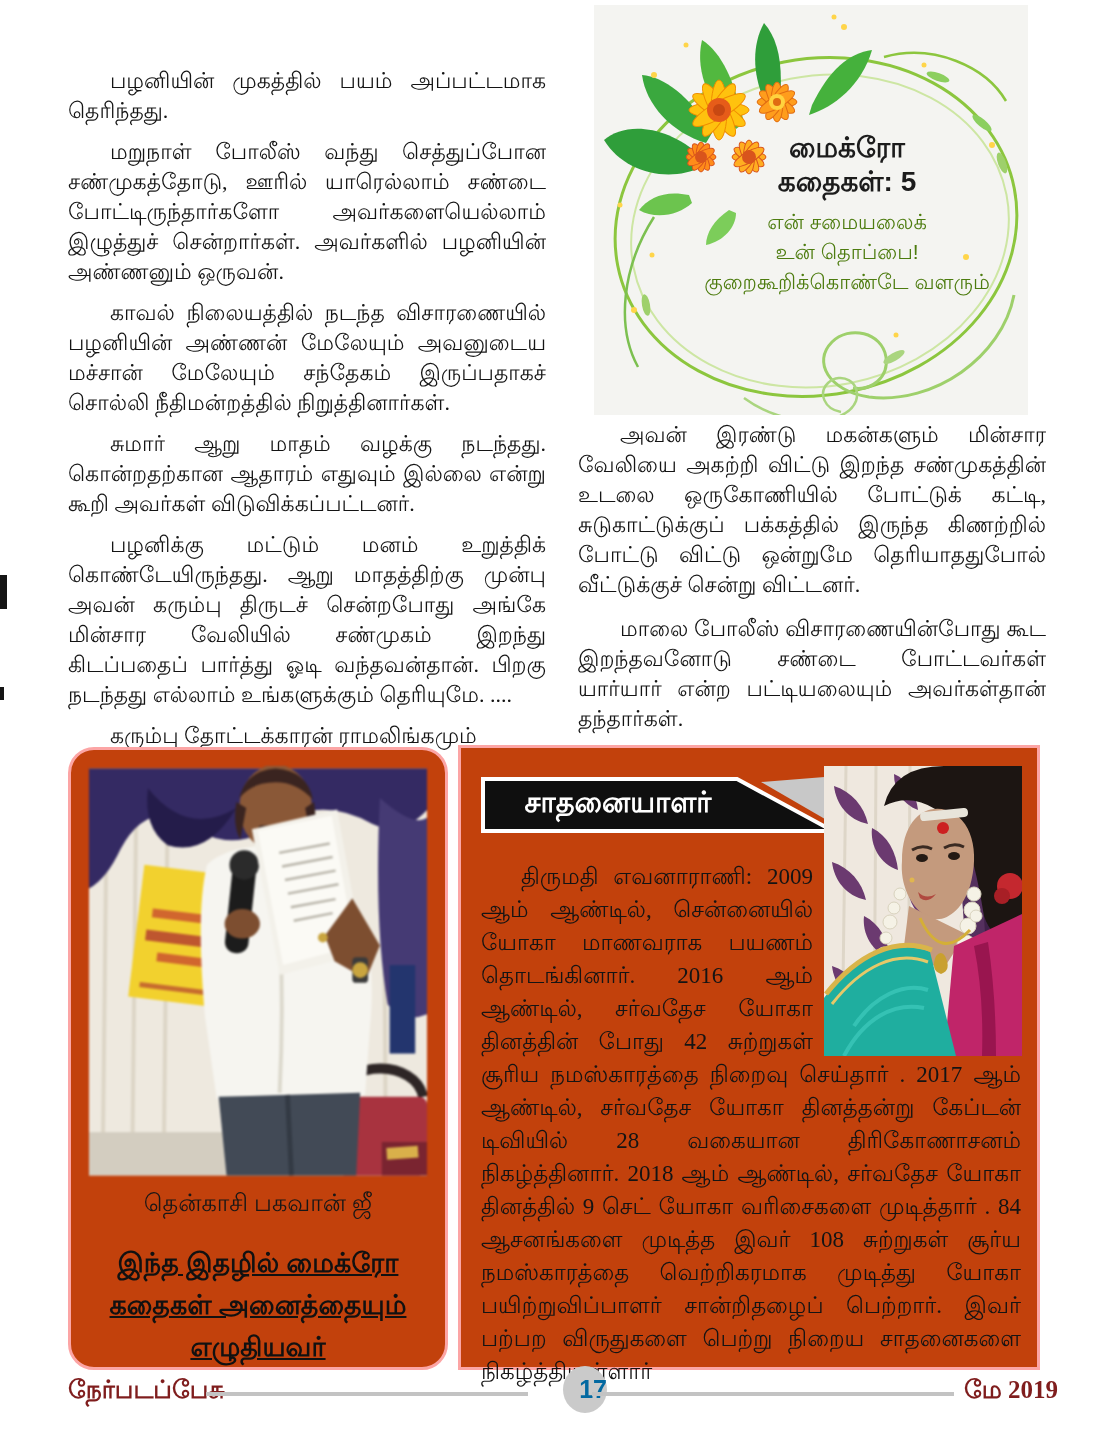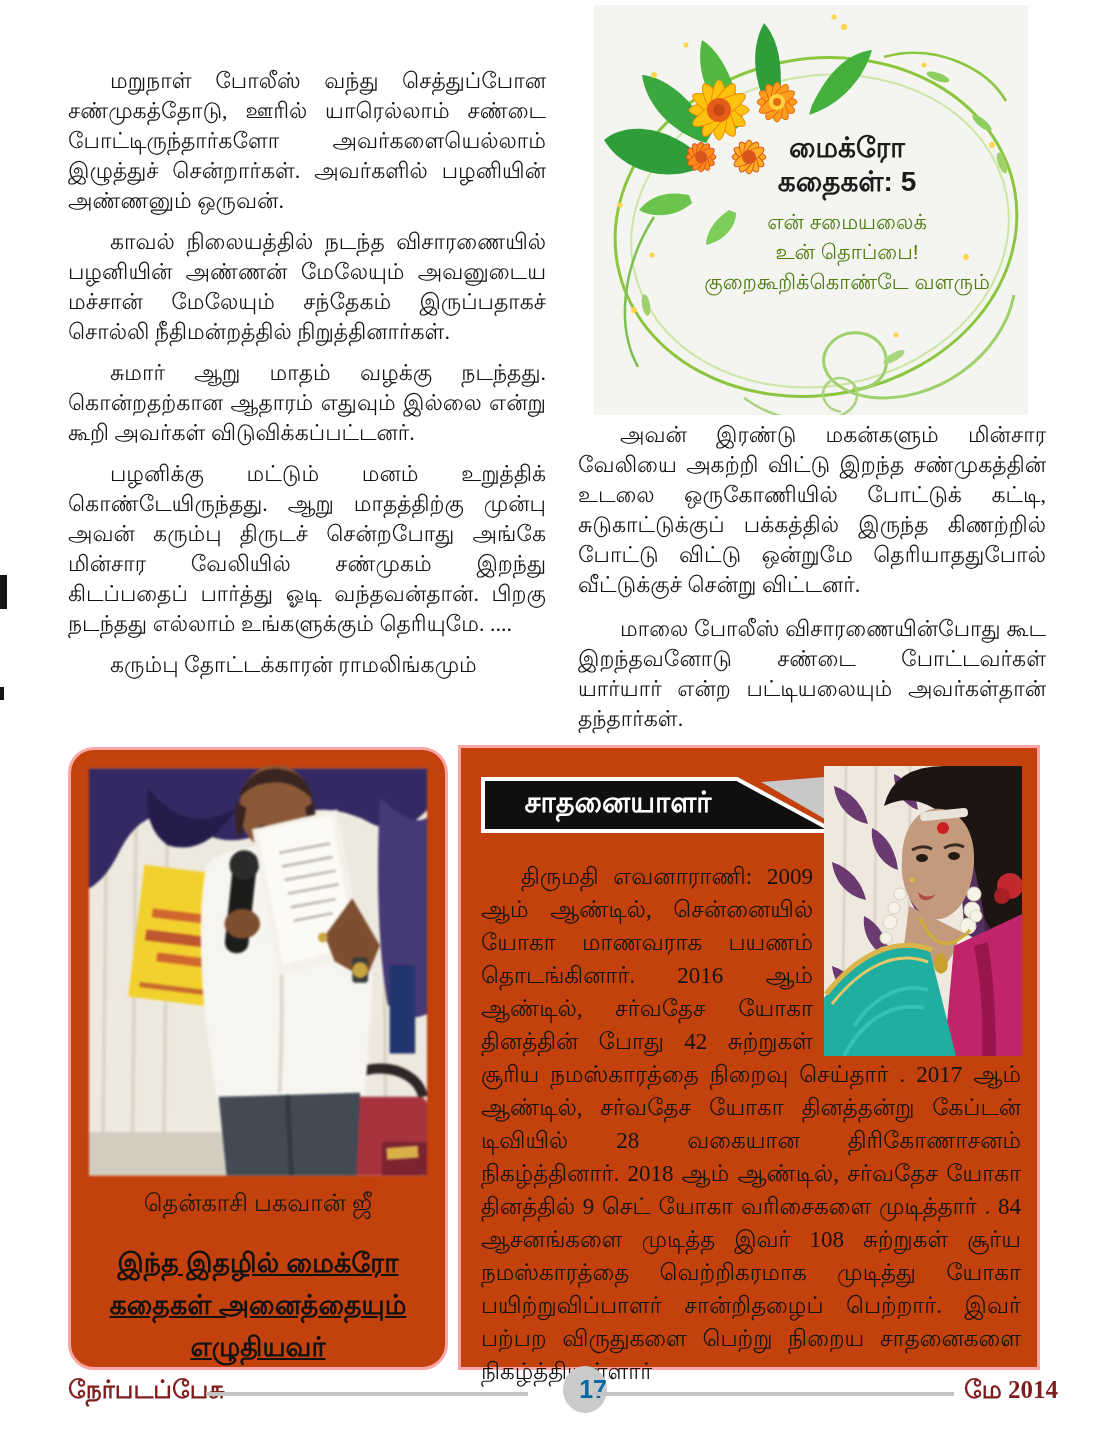--- a/index.html
+++ b/index.html
@@ -56,20 +56,21 @@
   .edge-mark{position:absolute; background:#151515;}
   #edge-mark-1{left:0; top:575px; width:7px; height:34px;}
   #edge-mark-2{left:0; top:687px; width:4px; height:13px;}
 </style>
 </head>
 <body>
 
 <div class="page">
 
   <div class="col" id="left-col">
+    <p>பழனியின் முகத்தில் பயம் அப்பட்டமாக தெரிந்தது.</p>
     <p>மறுநாள் போலீஸ் வந்து செத்துப்போன சண்முகத்தோடு, ஊரில் யாரெல்லாம் சண்டை போட்டிருந்தார்களோ அவர்களையெல்லாம் இழுத்துச் சென்றார்கள். அவர்களில் பழனியின் அண்ணனும் ஒருவன்.</p>
     <p>காவல் நிலையத்தில் நடந்த விசாரணையில் பழனியின் அண்ணன் மேலேயும் அவனுடைய மச்சான் மேலேயும் சந்தேகம் இருப்பதாகச் சொல்லி நீதிமன்றத்தில் நிறுத்தினார்கள்.</p>
     <p>சுமார் ஆறு மாதம் வழக்கு நடந்தது. கொன்றதற்கான ஆதாரம் எதுவும் இல்லை என்று கூறி அவர்கள் விடுவிக்கப்பட்டனர்.</p>
     <p>பழனிக்கு மட்டும் மனம் உறுத்திக் கொண்டேயிருந்தது. ஆறு மாதத்திற்கு முன்பு அவன் கரும்பு திருடச் சென்றபோது அங்கே மின்சார வேலியில் சண்முகம் இறந்து கிடப்பதைப் பார்த்து ஓடி வந்தவன்தான். பிறகு நடந்தது எல்லாம் உங்களுக்கும் தெரியுமே. ....</p>
     <p>கரும்பு தோட்டக்காரன் ராமலிங்கமும்</p>
   </div>
 
   <div class="ornament">
     <svg width="434" height="410" viewBox="0 0 434 410">
       <g fill="none">
@@ -324,17 +325,17 @@
     <div id="achiever-text">
       <div class="float-spacer"></div>
       <p>திருமதி எவனாராணி: 2009 ஆம் ஆண்டில், சென்னையில் யோகா மாணவராக பயணம் தொடங்கினார். 2016 ஆம் ஆண்டில், சர்வதேச யோகா தினத்தின் போது 42 சுற்றுகள் சூரிய நமஸ்காரத்தை நிறைவு செய்தார் . 2017 ஆம் ஆண்டில், சர்வதேச யோகா தினத்தன்று கேப்டன் டிவியில் 28 வகையான திரிகோணாசனம் நிகழ்த்தினார். 2018 ஆம் ஆண்டில், சர்வதேச யோகா தினத்தில் 9 செட் யோகா வரிசைகளை முடித்தார் . 84 ஆசனங்களை முடித்த இவர் 108 சுற்றுகள் சூர்ய நமஸ்காரத்தை வெற்றிகரமாக முடித்து யோகா பயிற்றுவிப்பாளர் சான்றிதழைப் பெற்றார். இவர் பற்பற விருதுகளை பெற்று நிறைய சாதனைகளை நிகழ்த்தியுள்ளார்</p>
     </div>
   </div>
 
   <div class="footer-text" id="footer-left">நேர்படப்பேசு</div>
   <div class="footer-line" id="footer-line-1"></div>
   <div id="page-oval">17</div>
   <div class="footer-line" id="footer-line-2"></div>
-  <div class="footer-text" id="footer-right">மே 2014</div>
+  <div class="footer-text" id="footer-right">மே 2019</div>
 
   <div class="edge-mark" id="edge-mark-1"></div>
   <div class="edge-mark" id="edge-mark-2"></div>
 </div>
 
 </body></html>

